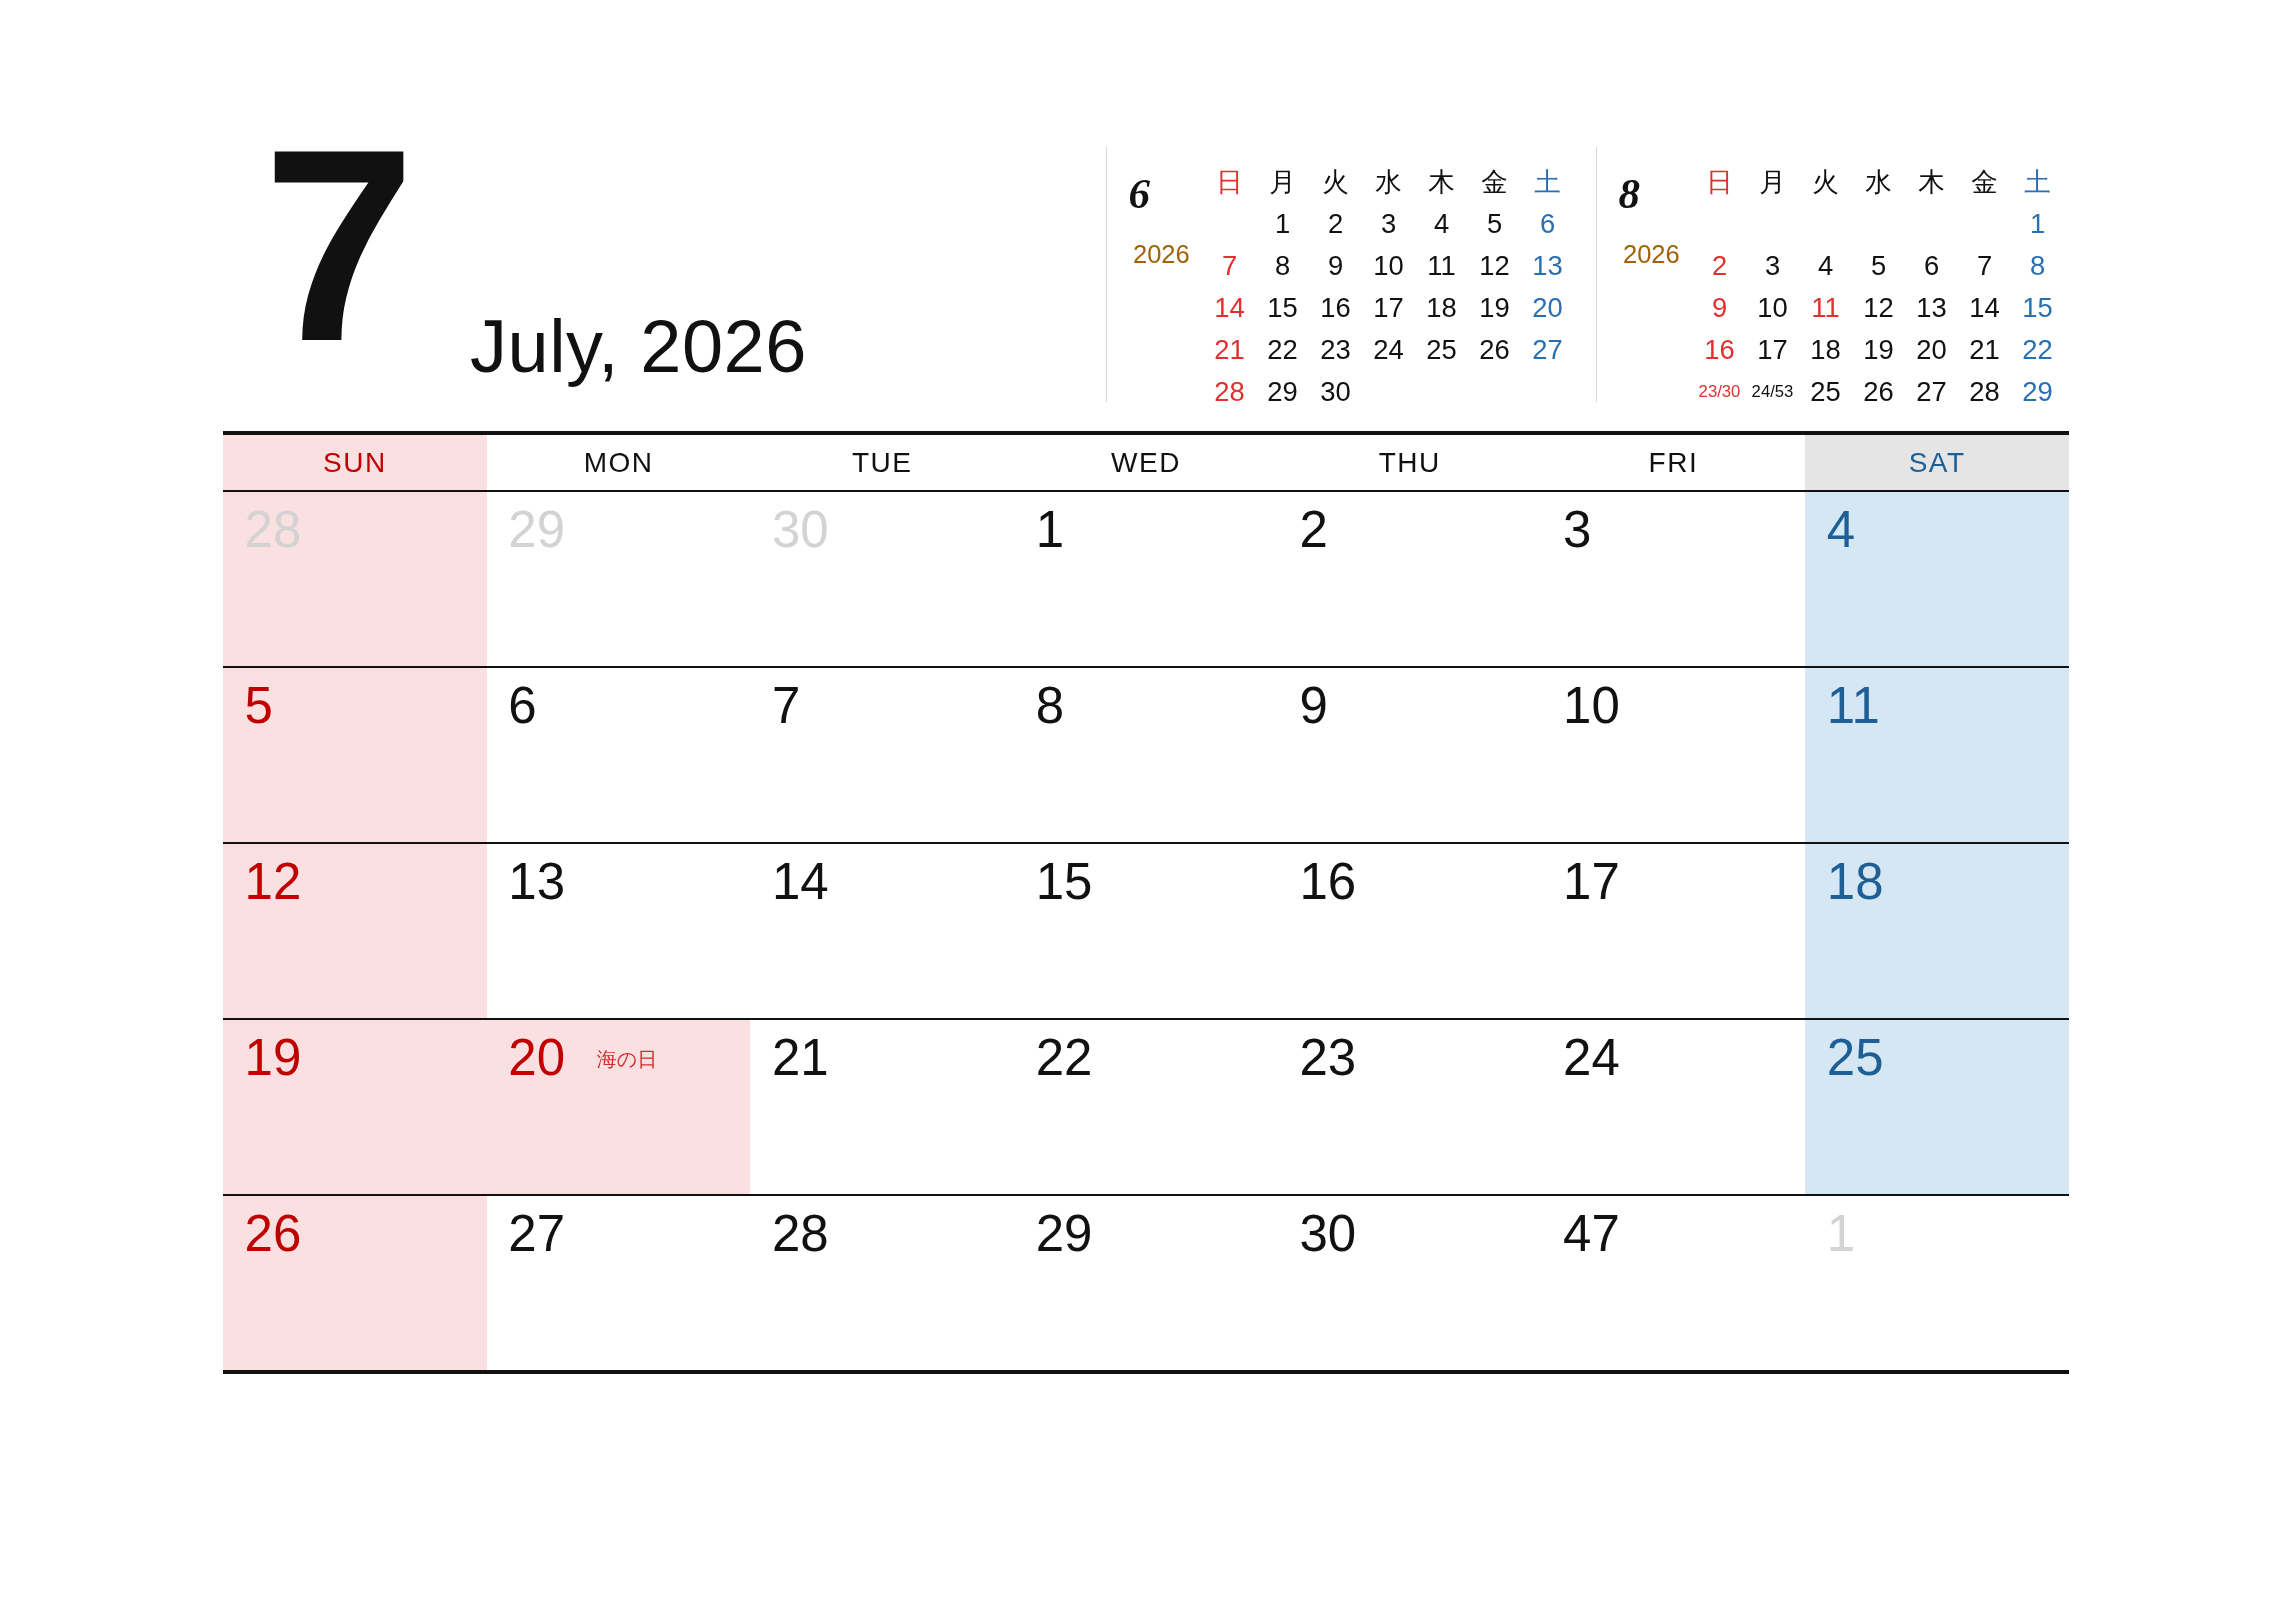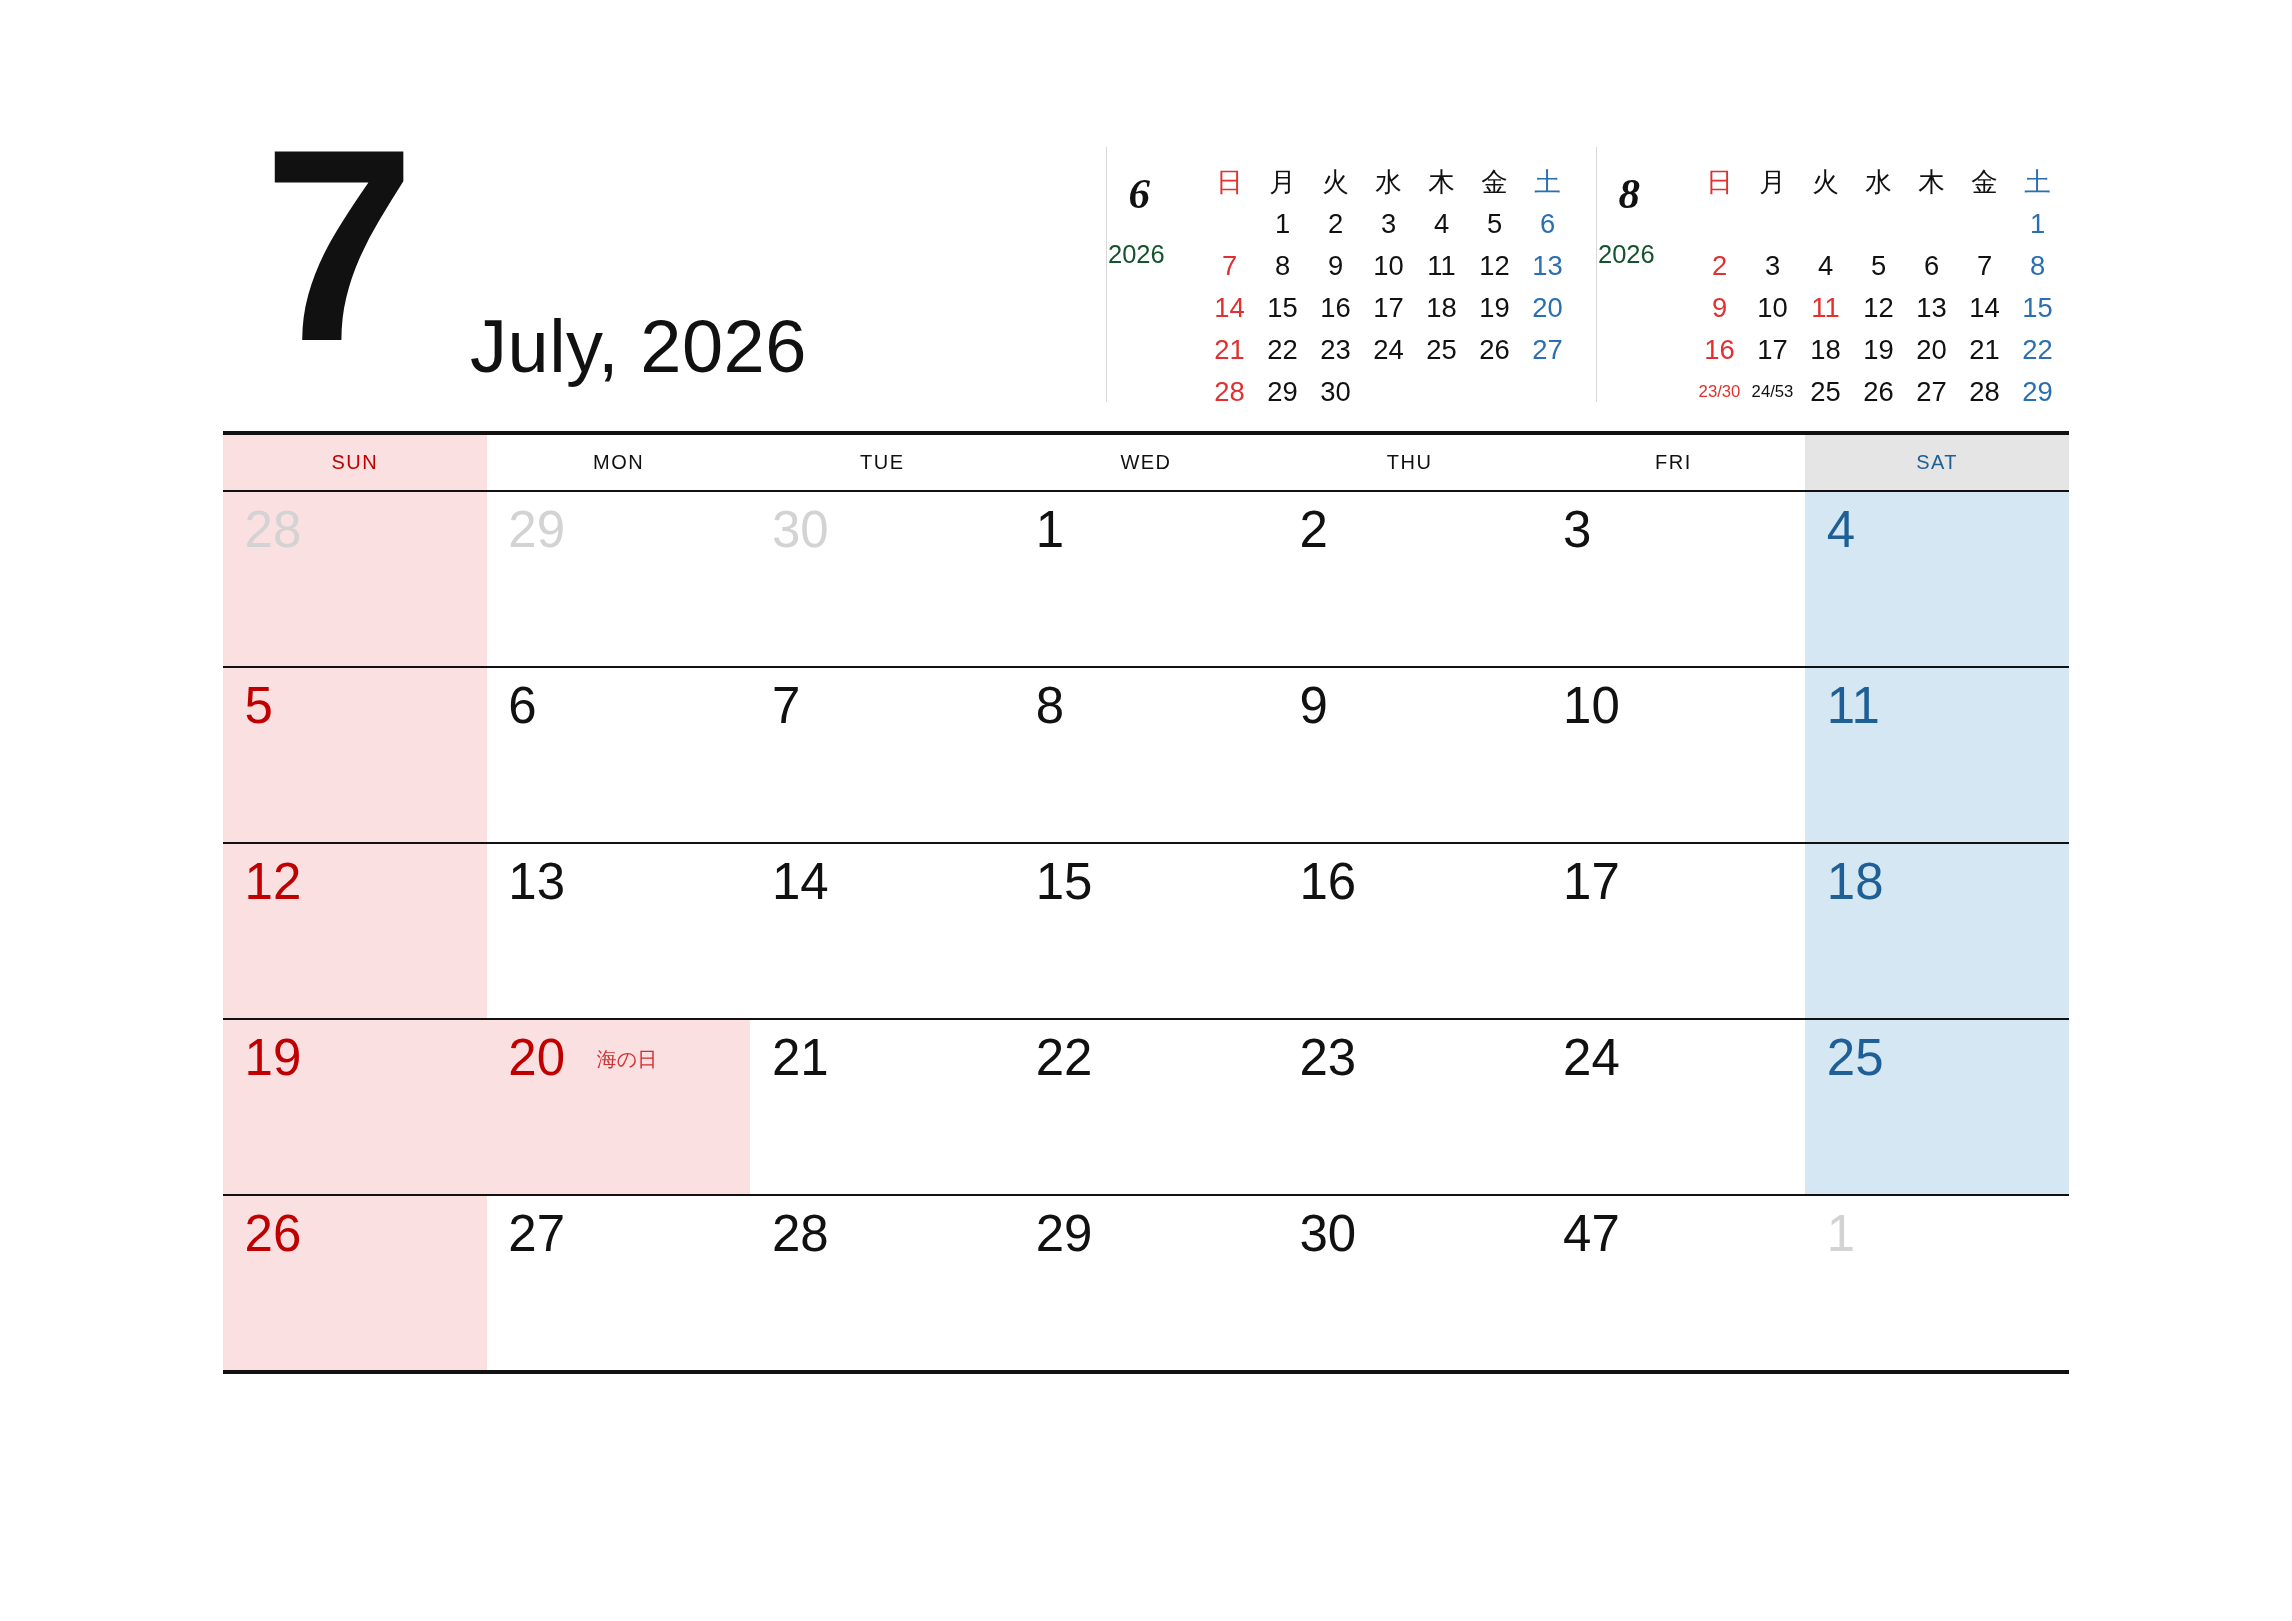--- a/index.html
+++ b/index.html
@@ -61,24 +61,24 @@
     left: 21.6px;
     top: 21.6px;
     font-size: 43px;
     font-style: italic;
     font-weight: 700;
     font-family: "Liberation Serif", serif;
     color: #111;
   }
   .mini-year {
     position: absolute;
-    left: 1px;
+    left: 26px;
     top: 93px;
     font-size: 25.5px;
-    color: #14532d;
+    color: #a16207;
   }
   .mini-grid {
     position: absolute;
     left: 96px;
     top: 13.7px;
     border-collapse: collapse;
   }
   .mini-grid td {
     width: 53px;
     height: 42px;
@@ -101,21 +101,21 @@
     top: 431px;
     width: 1846px;
   }
   table#cal {
     border-collapse: collapse;
     width: 1846px;
     table-layout: fixed;
   }
   table#cal th {
     height: 55px;
-    font-size: 20px;
+    font-size: 28px;
     font-weight: 400;
     color: #111;
     letter-spacing: 1.5px;
     border: none;
     padding: 0;
     vertical-align: middle;
     margin-left: 26px;
   }
   table#cal th.sun { color: #c00000; background: #fbe0e2; }
   table#cal th.sat { color: #1e5f96; background: #e5e5e5; }

